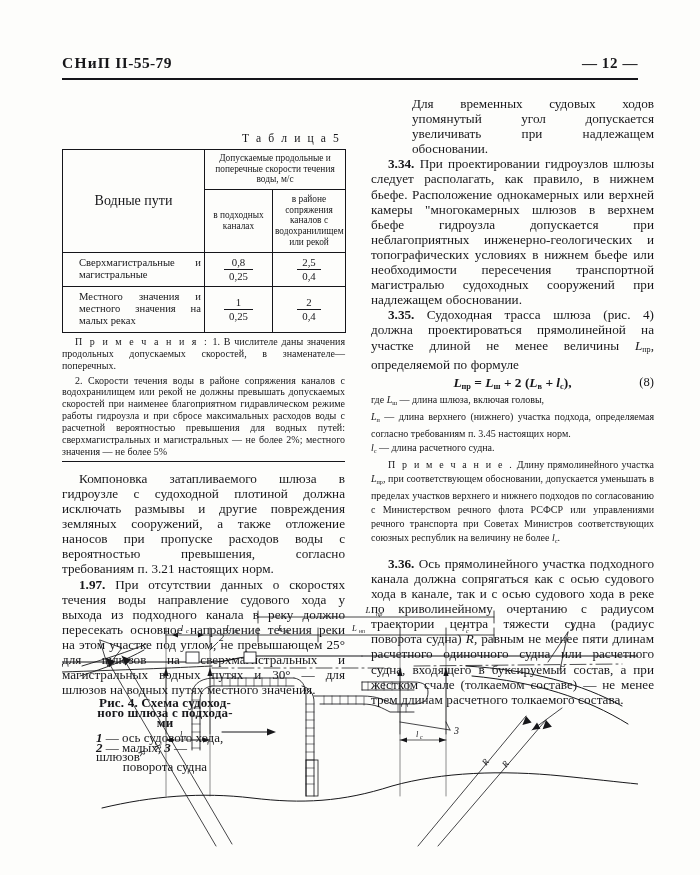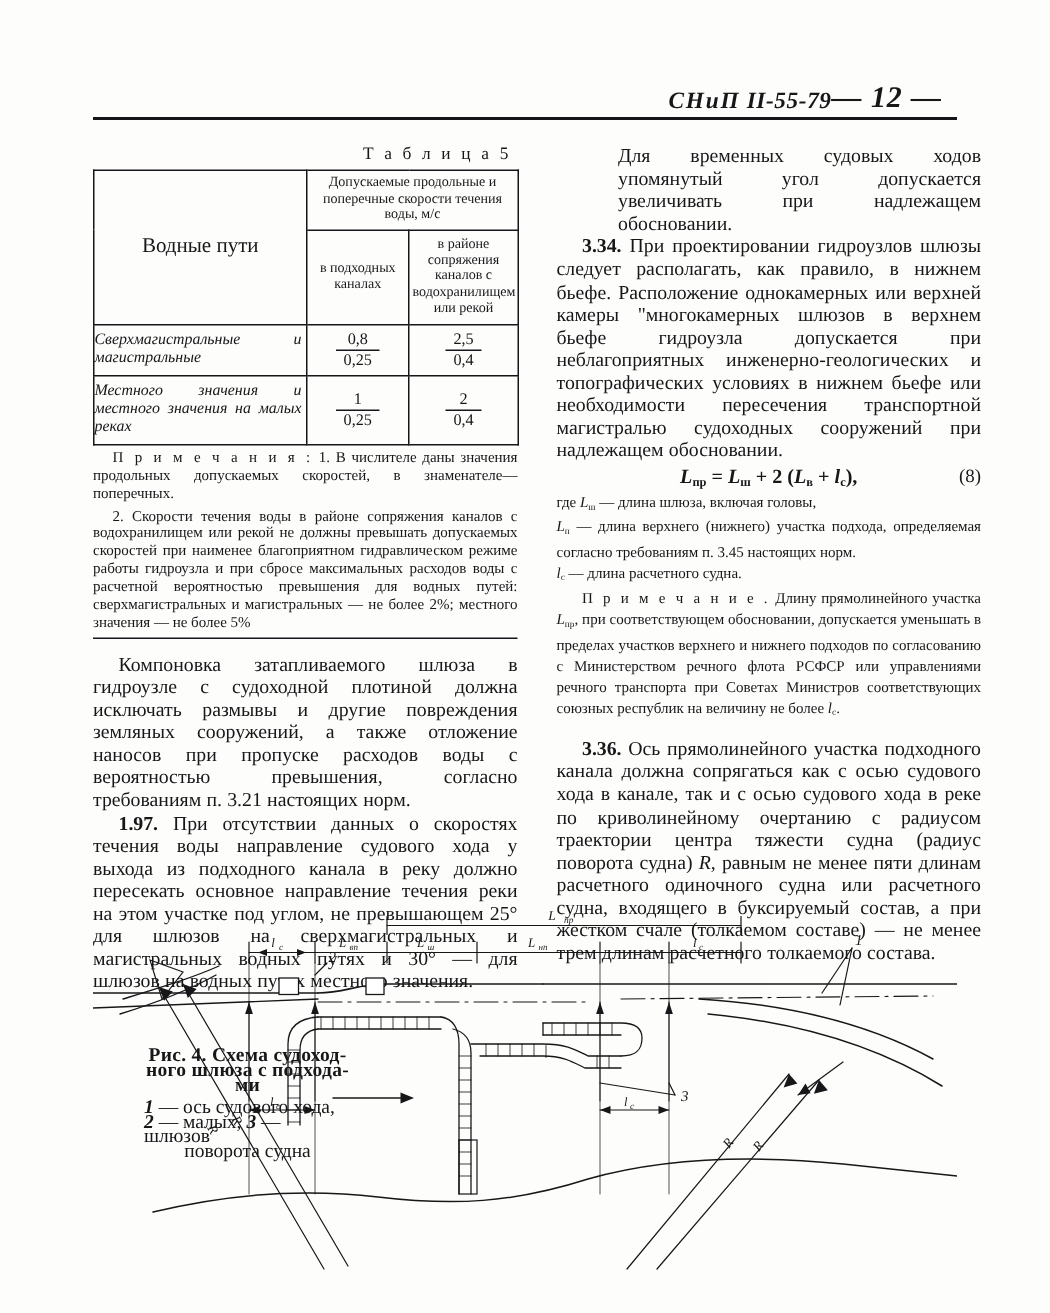--- a/index.html
+++ b/index.html
@@ -8,37 +8,37 @@
     background:#fdfdfb;
     font-family:"Liberation Serif", serif;
     color:#17171a;
     position:relative;
     overflow:hidden;
   }
   .page{position:absolute;inset:0;padding:0;}
 
   
   .runhead{
-    position:absolute;left:52px;top:54px;width:576px;
-    display:flex;justify-content:flex-end;align-items:flex-end;font-style:italic;
+    position:absolute;left:62px;top:54px;width:576px;
+    display:flex;justify-content:space-between;align-items:flex-end;
   }
   .runhead .doc{
     font-family:"Liberation Serif", serif;
     font-weight:bold;font-size:15.5px;letter-spacing:.4px;
   }
   .runhead .doc .sp{letter-spacing:1.2px;}
-  .runhead .pageno{font-weight:bold;font-size:20px;letter-spacing:.6px;}
+  .runhead .pageno{font-weight:bold;font-size:15px;letter-spacing:.6px;}
   .rule{
     position:absolute;left:62px;top:78px;width:576px;height:0;
     border-top:2.1px solid #15151a;
   }
 
   
   .col{position:absolute;top:96px;width:283px;}
-  .col-left{left:62px;}
+  .col-left{left:62px;margin-top:36px;}
   .col-right{left:371px;}
 
   p.b{
     margin:0;
     font-size:13.2px;
     line-height:15.1px;
     text-align:justify;
     text-indent:17px;
     -webkit-hyphens:none;hyphens:none;
     word-spacing:.2px;
@@ -57,21 +57,21 @@
     table-layout:fixed;
   }
   table.t5 td,table.t5 th{
     border:1px solid #15151a;
     padding:2px 3px;vertical-align:middle;font-weight:normal;
   }
   table.t5 .hdr-main{text-align:center;padding:3px 4px 4px;}
   table.t5 .hdr-sub{text-align:center;height:58px;padding:2px 2px;}
   table.t5 .rowlab{
     font-size:10.6px;line-height:12.4px;
-    text-align:justify;padding:4px 3px 4px 0;font-style:italic;
+    text-align:justify;padding:4px 3px 4px 16px;
   }
   table.t5 .waterways{
     text-align:center;font-size:14px;
   }
   .frac{
     display:inline-block;text-align:center;font-size:10.8px;line-height:11.4px;
     padding:1px 0 0;
   }
   .frac .n{display:block;padding:0 7px 0px;}
   .frac .bar{display:block;border-top:1px solid #15151a;margin:1px 2px;}
@@ -197,20 +197,21 @@
 
     <p class="b"><span class="num">1.97.</span><span> При отсутствии данных о скоростях течения воды направление судового хода у выхода из подходного канала в реку должно пересекать основное направление течения реки на этом участке под углом, не превышающем 25° для шлюзов на сверхмагистральных и магистральных водных путях и 30° — для шлюзов на водных путях местного значения.</span></p>
   </div>
 
   <div class="col col-right">
 
     <p class="b noind">Для временных судовых ходов упомянутый угол допускается увеличивать при надлежащем обосновании.</p>
 
     <p class="b"><span class="num">3.34.</span><span> При проектировании гидроузлов шлюзы следует располагать, как правило, в нижнем бьефе. Расположение однокамерных или верхней камеры "многокамерных шлюзов в верхнем бьефе гидроузла допускается при неблагоприятных инженерно-геологических и топографических условиях в нижнем бьефе или необходимости пересечения транспортной магистралью судоходных сооружений при надлежащем обосновании.</span></p>
 
+    <p class="b"><span class="num">3.35.</span><span> Судоходная трасса шлюза (рис. 4) должна проектироваться прямолинейной на участке длиной не менее величины</span> <i>L</i><sub>пр</sub><span>, определяемой по формуле</span></p>
 
     <div class="formula">
       <i>L</i><sub>пр</sub>
       = <i>L</i><sub>ш</sub>
       + 2 (<i>L</i><sub>в</sub>
       + <i>l</i><sub>с</sub>),
       <span class="eqno">(8)</span>
     </div>
 
     <p class="where">

